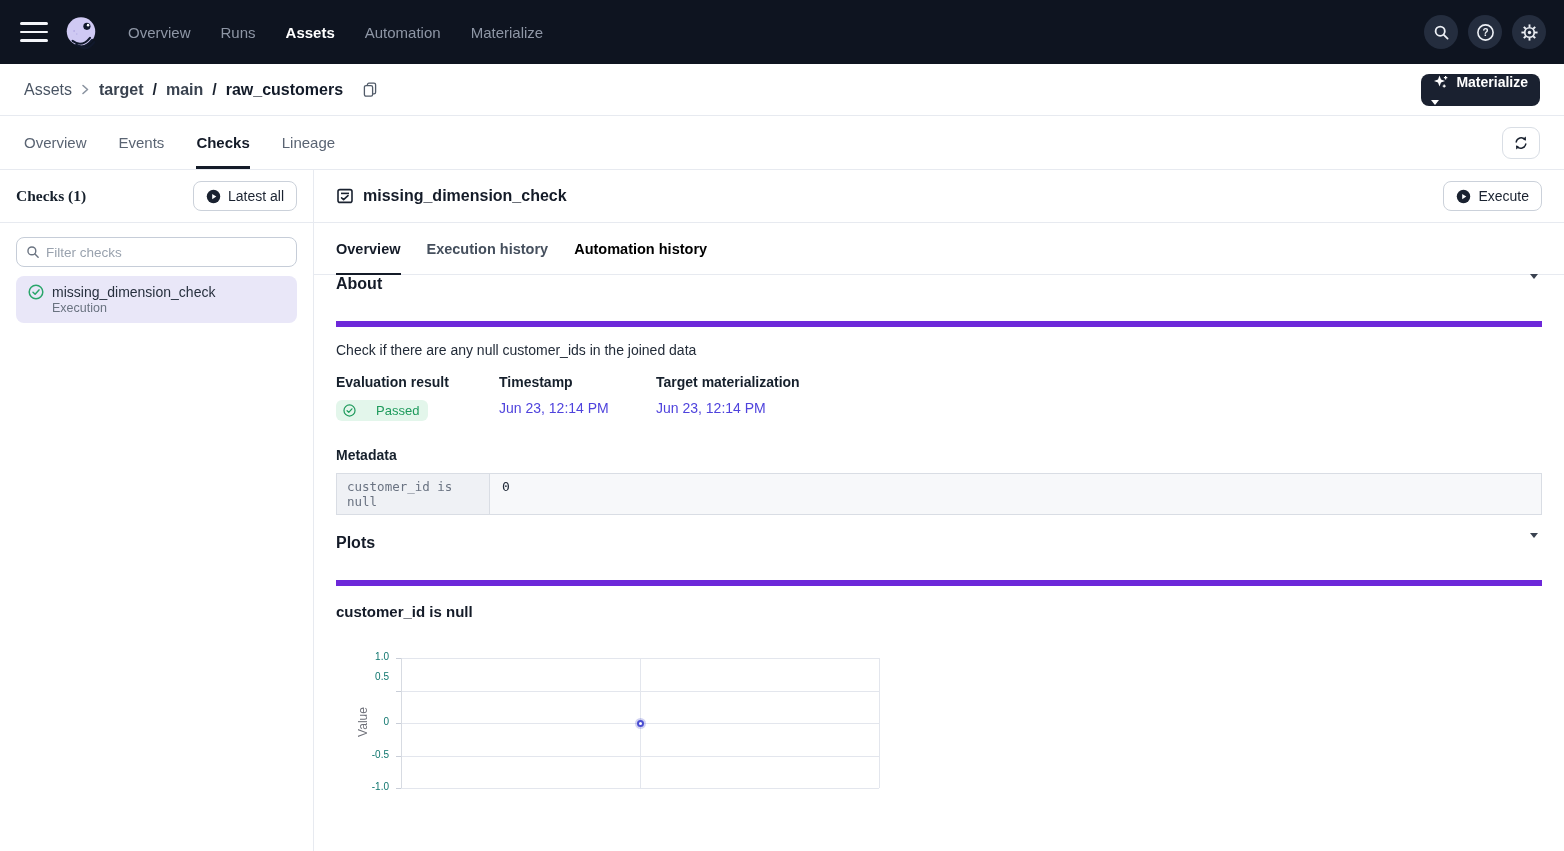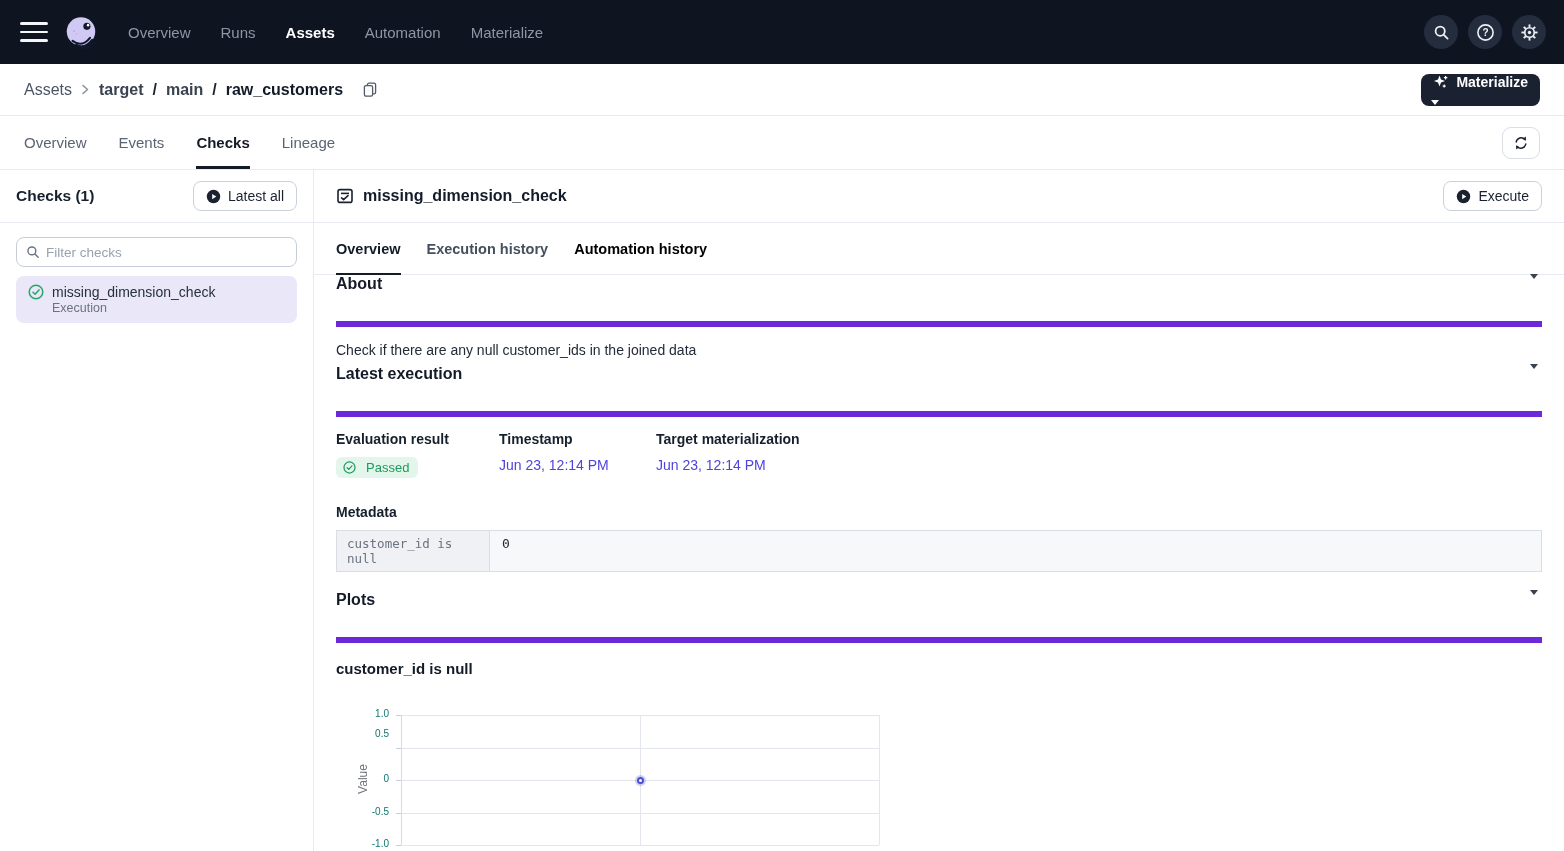--- a/index.html
+++ b/index.html
@@ -37,21 +37,21 @@
   .tabs { display:flex; gap:32px; height:100%; }
   .tab { display:flex; align-items:center; font-size:15px; font-weight:500; color:#5A6473; cursor:pointer; position:relative; }
   .tab.active { color:#141B28; font-weight:700; }
   .tab.active::after { content:""; position:absolute; left:0; right:0; bottom:0; height:3px; background:#141B28; }
   .refresh-btn { margin-left:auto; width:38px; height:32px; border:1px solid #D9DEE5; border-radius:9px; background:#fff; display:flex; align-items:center; justify-content:center; cursor:pointer; }
 
   
   .content { display:flex; height:681px; }
   .sidebar { width:314px; border-right:1px solid #E7EAF0; flex-shrink:0; }
   .s-header { height:53px; display:flex; align-items:center; justify-content:space-between; padding:0 16px; border-bottom:1px solid #E7EAF0; }
-  .s-title { font-size:15.5px; font-weight:700; color:#16202C; }
+  .s-title { font-size:15.5px; font-weight:700; color:#16202C;font-family:Liberation Serif, serif; }
   .btn { height:30px; border:1px solid #CBD1DA; border-radius:8px; background:#fff; display:inline-flex; align-items:center; gap:7px; padding:0 12px; font-size:14px; font-weight:500; color:#1A2230; cursor:pointer; font-family:inherit; }
   .search-box { margin:14px 16px 0; height:30px; border:1px solid #C6CDD8; border-radius:8px; display:flex; align-items:center; padding:0 9px; gap:6px; }
   .search-box input { border:none; outline:none; flex:1; font-size:13.5px; font-family:inherit; color:#1A2230; background:transparent; }
   .search-box input::placeholder { color:#99A2AE; }
   .check-item { margin:9px 16px 0; background:#E9E7F8; border-radius:8px; padding:8px 12px; cursor:pointer; }
   .check-item-row { display:flex; align-items:center; gap:8px; }
   .check-item-name { font-size:14px; font-weight:500; color:#27303E; }
   .check-item-status { margin-left:24px; margin-top:1px; font-size:12.5px; color:#6A7380; }
 
   
@@ -68,21 +68,21 @@
 
   .m-body { padding:0 22px; }
   .section-row { height:52px; display:flex; justify-content:space-between; border-bottom:6px solid #6d28d9; }
   .section-h { font-size:16px; font-weight:700; color:#141B28; }
   .section-caret { color:#3A4250; cursor:pointer; padding:4px; }
   .about-desc { margin:13px 0 5px; font-size:14px; line-height:20px; color:#222B38; }
 
   .exec-grid { margin-top:13px; display:grid; grid-template-columns:163px 157px 1fr; }
   .exec-col-h { font-size:14px; font-weight:700; color:#16202C; line-height:18px; }
   .exec-col-v { margin-top:9px; font-size:14px; }
-  .badge-pass { display:inline-flex; align-items:center; gap:10px; background:#E3F6EB; border-radius:6px; padding:3px 9px 3px 7px; font-size:13px; font-weight:500; color:#1E9A5C; }
+  .badge-pass { display:inline-flex; align-items:center; gap:20px; background:#E3F6EB; border-radius:6px; padding:3px 9px 3px 7px; font-size:13px; font-weight:500; color:#1E9A5C; }
   .link { color:#4F43DD; cursor:pointer; text-decoration:none; }
 
   .meta-h { margin-top:26px; font-size:14px; font-weight:700; color:#16202C; }
   .meta-table { margin-top:10px; border:1px solid #D9DDE4; display:flex; }
   .meta-key { width:153px; flex-shrink:0; background:#EFF1F5; border-right:1px solid #D9DDE4; padding:5px 10px; font-family:"DejaVu Sans Mono", monospace; font-size:12.5px; color:#6A7382; }
   .meta-val { flex:1; background:#F7F8FA; padding:5px 12px; font-family:"DejaVu Sans Mono", monospace; font-size:13px; color:#202938; }
 
   .plots-row { margin-top:19px; }
   .plot-title { margin-top:17px; font-size:15px; font-weight:700; color:#141B28; }
 
@@ -284,24 +284,20 @@
     </div>
 
     <div class="m-body">
 
       <div class="section-row">
         <span class="section-h">About</span>
         <span class="section-caret"><span class="caret-down"></span></span>
       </div>
       <div class="about-desc">Check if there are any null customer_ids in the joined data</div>
 
-      <div class="section-row">
-        <span class="section-h">Latest execution</span>
-        <span class="section-caret"><span class="caret-down"></span></span>
-      </div>
 
       <div class="exec-grid">
         <div class="exec-col-h">Evaluation result</div>
         <div class="exec-col-h">Timestamp</div>
         <div class="exec-col-h">Target materialization</div>
         <div class="exec-col-v">
           <span class="badge-pass">
             <svg width="13" height="13" viewBox="0 0 16 16">
               <circle cx="8" cy="8" r="6.8" stroke="#1E9A5C" stroke-width="1.5" fill="none"></circle>
               <polyline points="5,8.3 7.1,10.3 11,5.9" stroke="#1E9A5C" stroke-width="1.5" fill="none" stroke-linecap="round" stroke-linejoin="round"></polyline>

